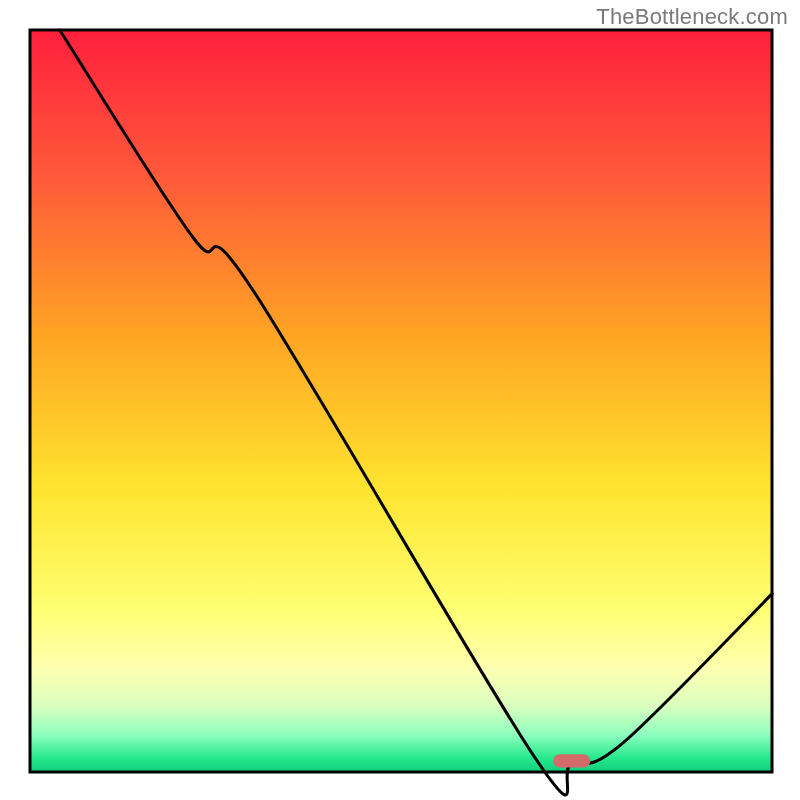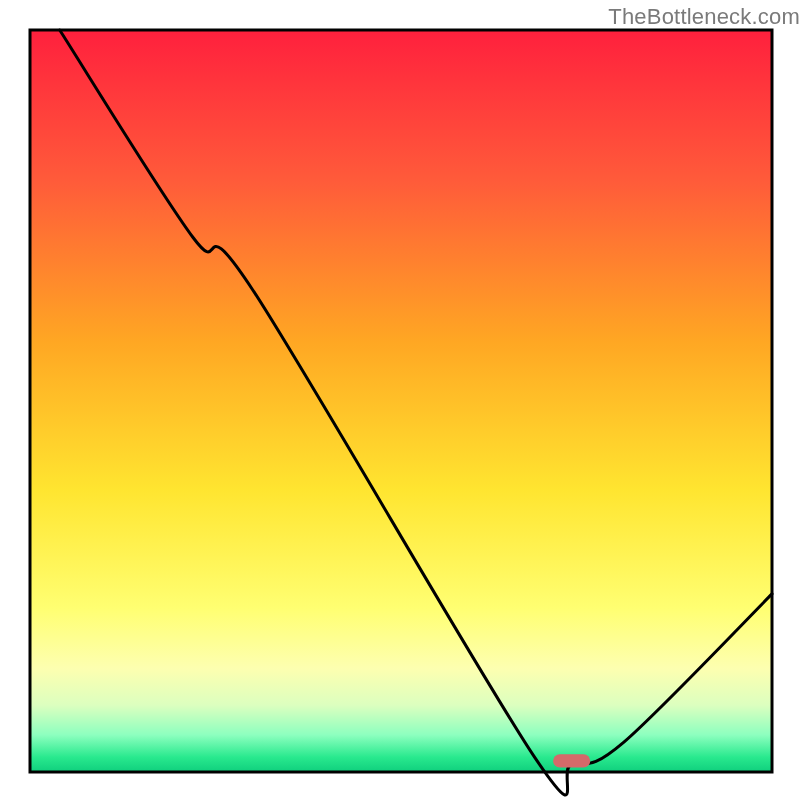--- a/index.html
+++ b/index.html
@@ -11,21 +11,21 @@
     font-family: Arial, Helvetica, sans-serif;
   }
   .container {
     position: relative;
     width: 800px;
     height: 800px;
   }
   .watermark {
     position: absolute;
     top: 4px;
-    right: 0;
+    right: 12px;
     color: #7a7a7a;
     font-size: 22px;
     font-weight: 500;
     letter-spacing: 0.2px;
   }
   svg {
     display: block;
   }
 </style>
 </head>

